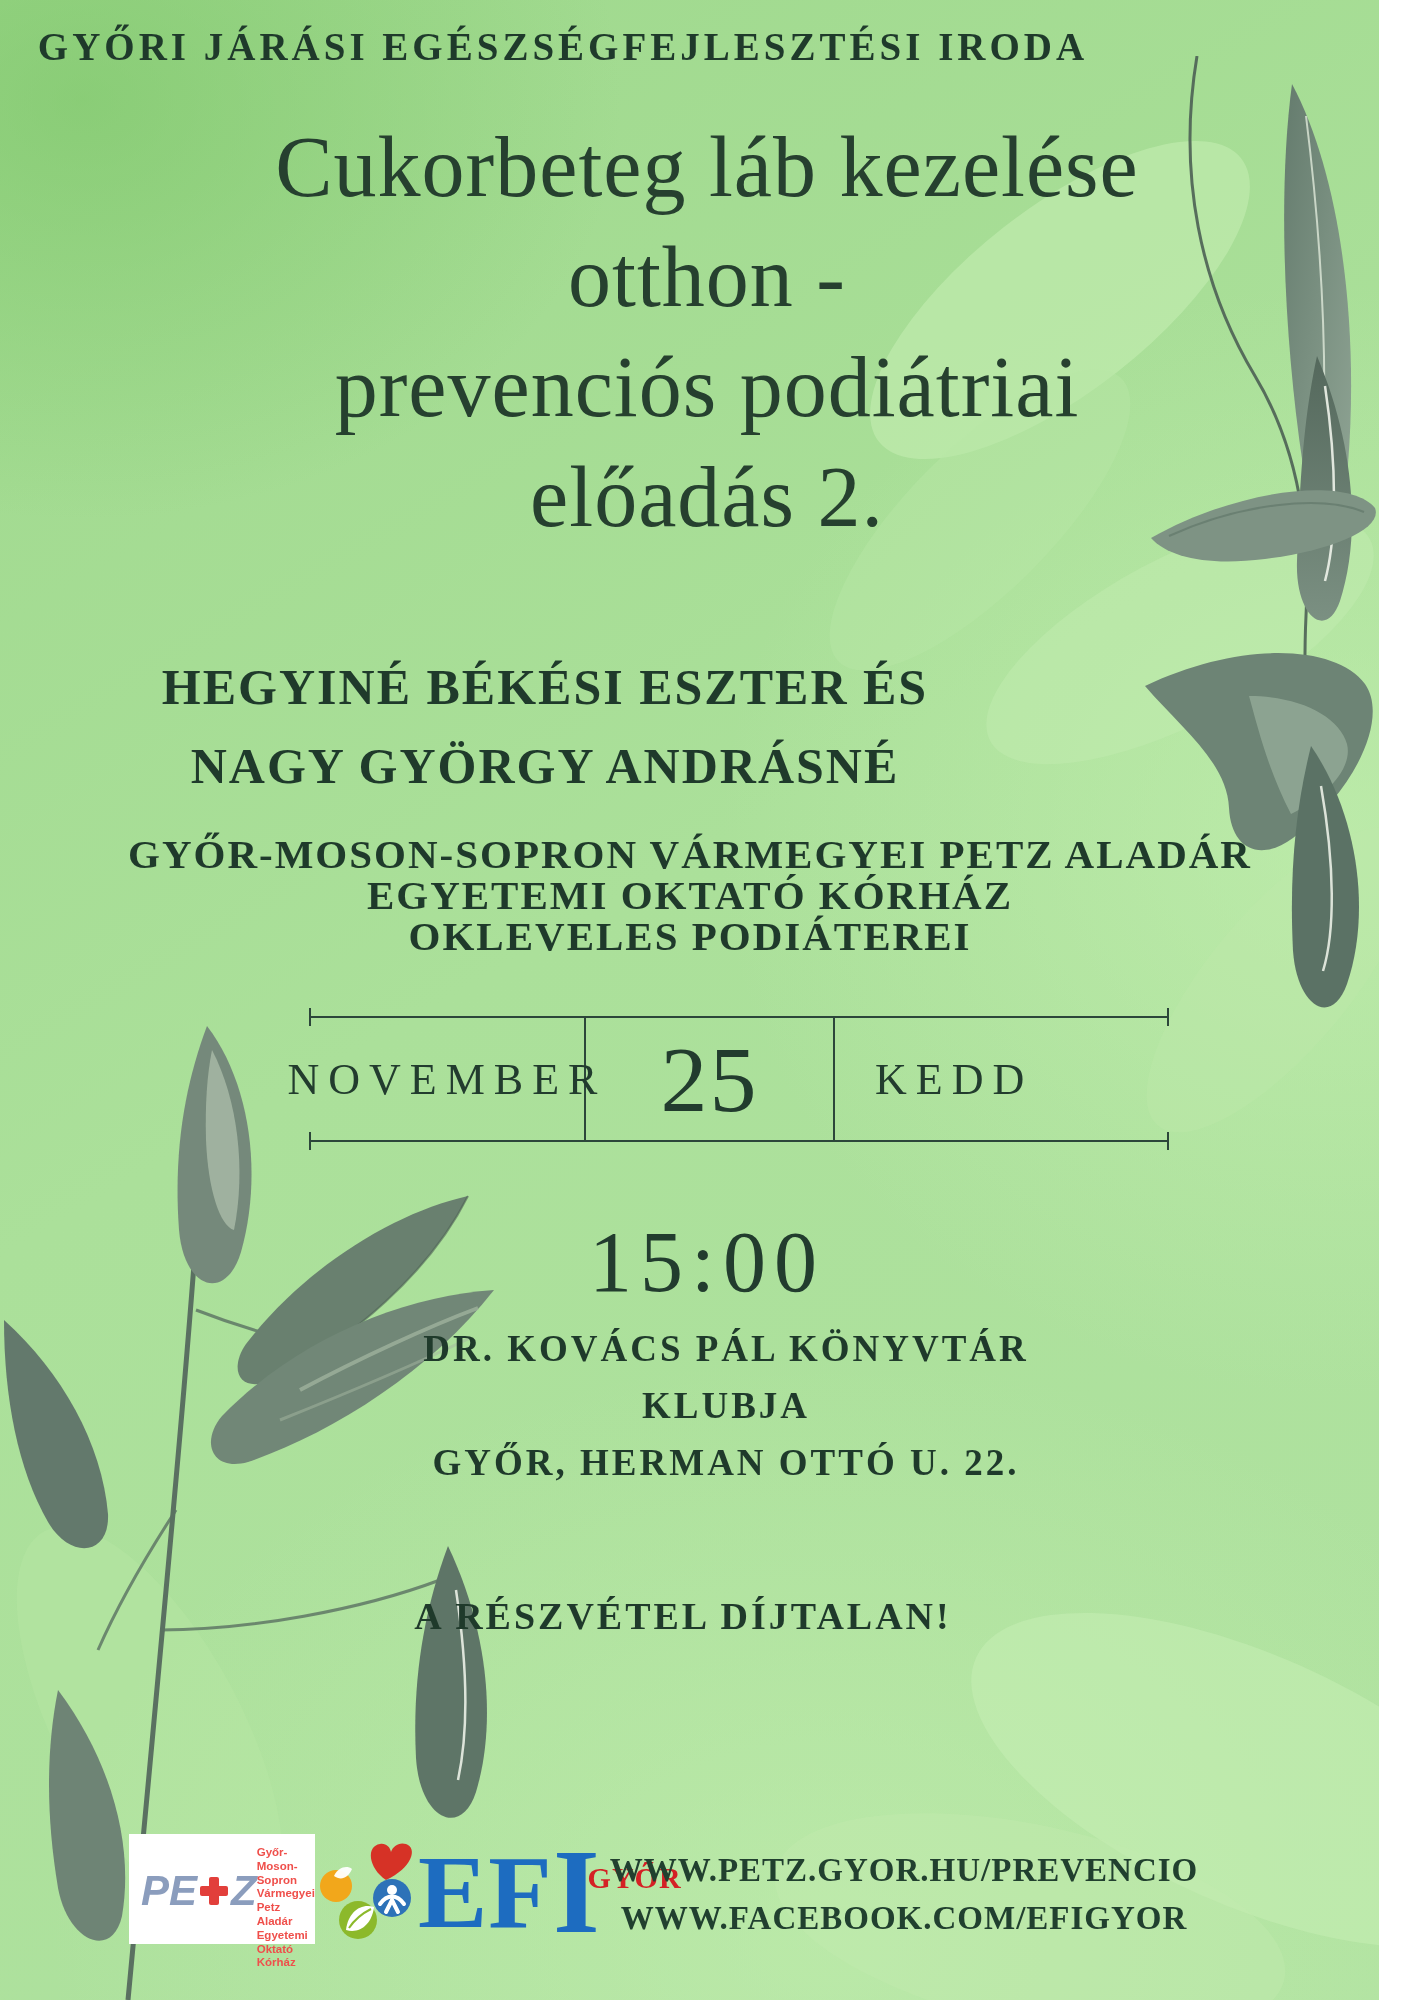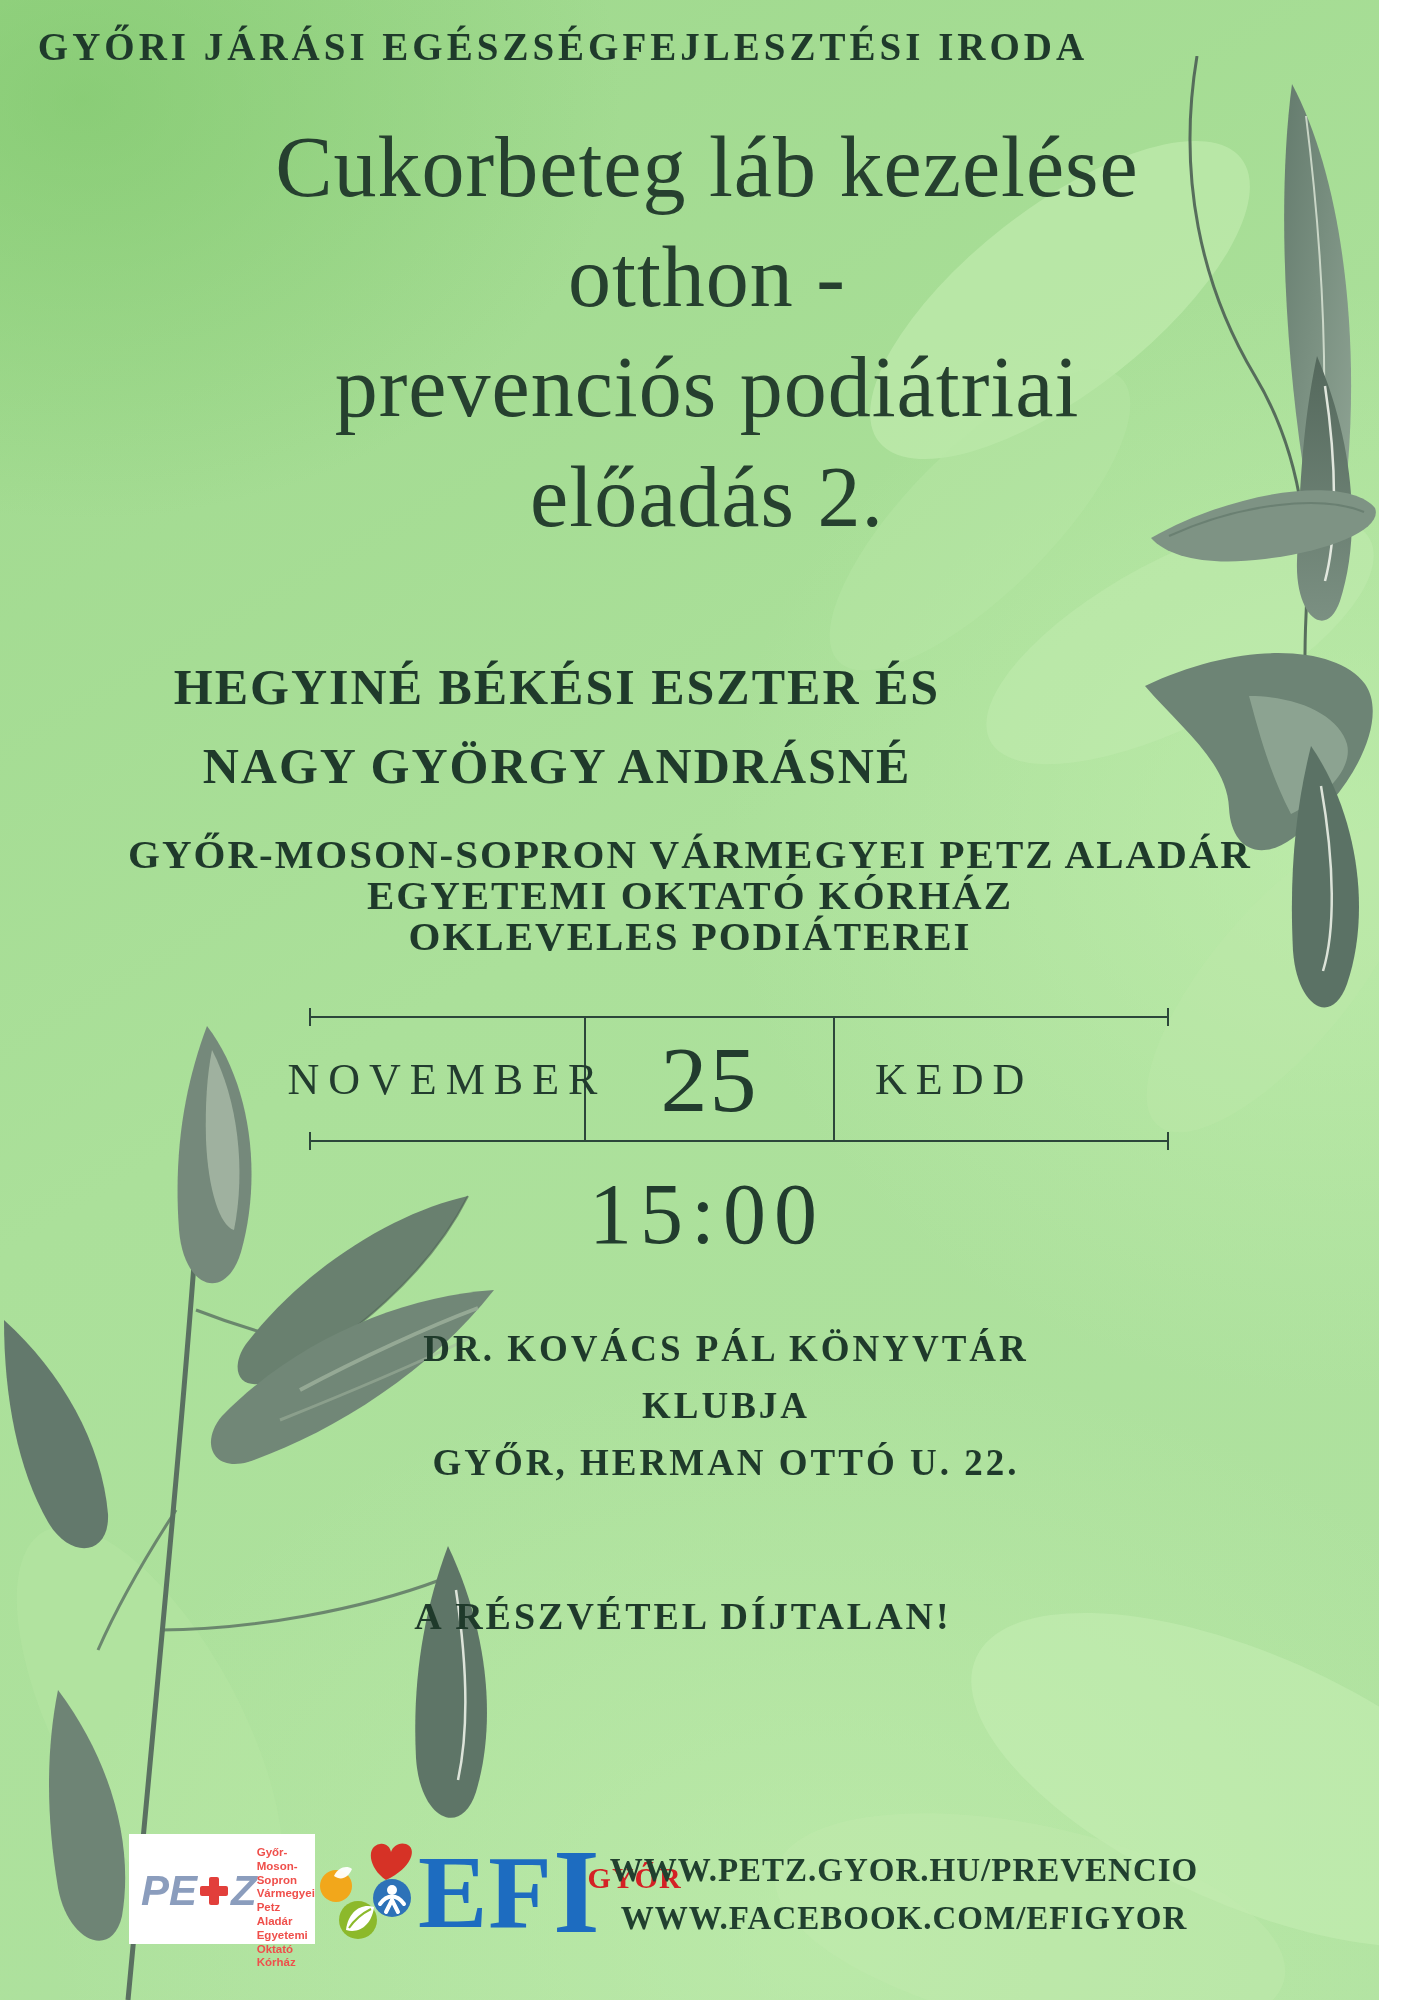--- a/index.html
+++ b/index.html
@@ -16,36 +16,36 @@
   .bg-leaves{position:absolute;left:0;top:0;z-index:1;}
   .branch{position:absolute;z-index:2;}
   .branch-right{right:0;top:56px;}
   .branch-left{left:0;top:990px;}
   .layer{position:absolute;z-index:3;}
 
   .header{top:24px;left:0;width:1126px;text-align:center;
     font-weight:bold;font-size:39px;letter-spacing:4px;color:#1f3a2b;}
   .title{top:112px;left:0;width:1414px;text-align:center;
     font-size:86px;line-height:110px;letter-spacing:1px;color:#26402f;}
-  .speakers{top:648px;left:12px;width:1090px;text-align:center;
+  .speakers{top:648px;left:0;width:1090px;text-align:center;
     font-size:50px;font-weight:bold;line-height:79px;letter-spacing:2px;color:#1f3a2b;}
   .speakers-desc{top:834px;left:0;width:1380px;text-align:center;
     font-size:41px;font-weight:bold;line-height:41px;letter-spacing:2px;color:#1f3a2b;}
 
   .band{top:1016px;left:310px;width:858px;height:122px;display:flex;
     border-top:2px solid #2c463a;border-bottom:2px solid #2c463a;box-sizing:content-box;}
   .band-cell{display:flex;align-items:center;justify-content:center;color:#223c2e;}
   .cell-month{width:274px;border-right:2px solid #2c463a;font-size:44px;letter-spacing:9px;}
   .cell-day{width:247px;border-right:2px solid #2c463a;font-size:94px;letter-spacing:2px;}
   .cell-weekday{flex:1;justify-content:flex-start;padding-left:40px;font-size:44px;letter-spacing:9px;}
   .tick{position:absolute;width:2px;height:18px;background:#2c463a;}
   .tick.tl{left:-1px;top:-10px}.tick.tr{right:-1px;top:-10px}
   .tick.bl{left:-1px;bottom:-10px}.tick.br{right:-1px;bottom:-10px}
 
-  .time{top:1164px;left:0;width:1414px;text-align:center;font-size:86px;letter-spacing:8px;color:#223c2e;}
+  .time{top:1212px;left:0;width:1414px;text-align:center;font-size:86px;letter-spacing:8px;color:#223c2e;}
   .location{top:1320px;left:0;width:1380px;text-align:center;
     font-size:37px;font-weight:bold;line-height:57px;letter-spacing:3px;color:#1f3a2b;padding-left:36px;}
   .note{top:1594px;left:0;width:1366px;text-align:center;
     font-size:38px;font-weight:bold;letter-spacing:3px;color:#1f3a2b;}
 
   .petz-box{left:129px;top:1834px;width:186px;height:110px;background:#ffffff;
     display:flex;justify-content:space-between;
     padding:12px 8px 8px 12px;box-sizing:border-box;}
   .petz-wordmark{font-family:"Liberation Sans",sans-serif;font-weight:900;font-style:italic;
     font-size:42px;line-height:1;color:#8b9dbd;display:flex;align-items:center;justify-content:center;gap:3px;}

